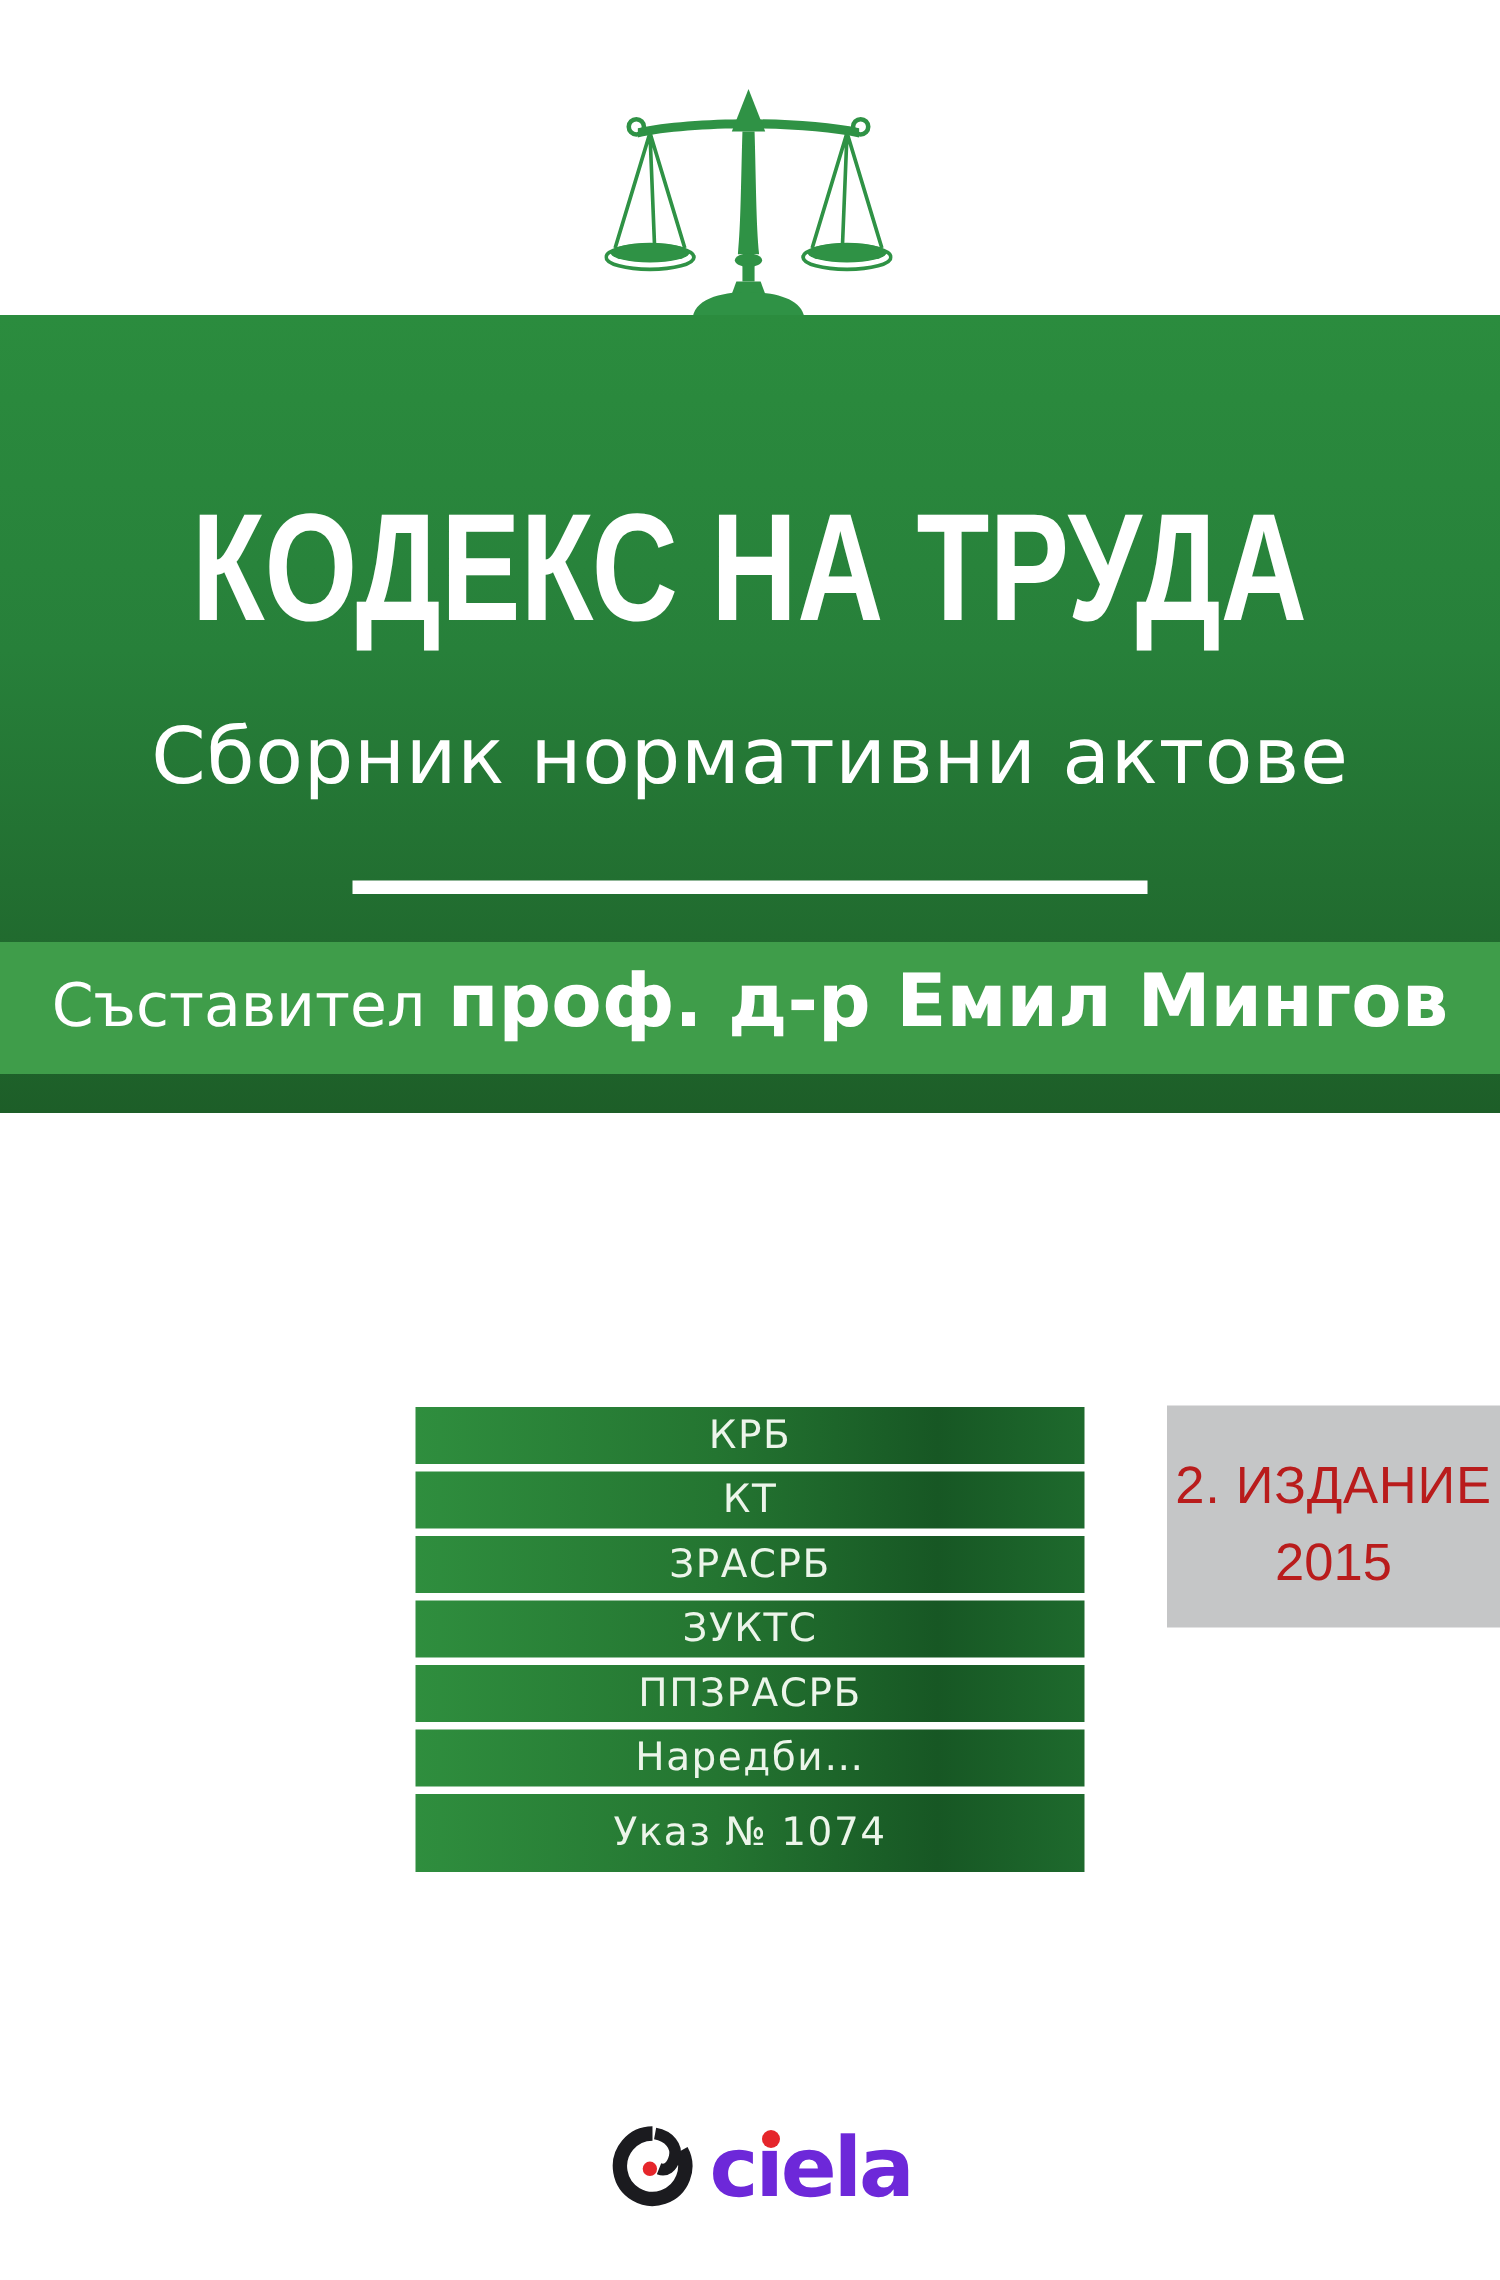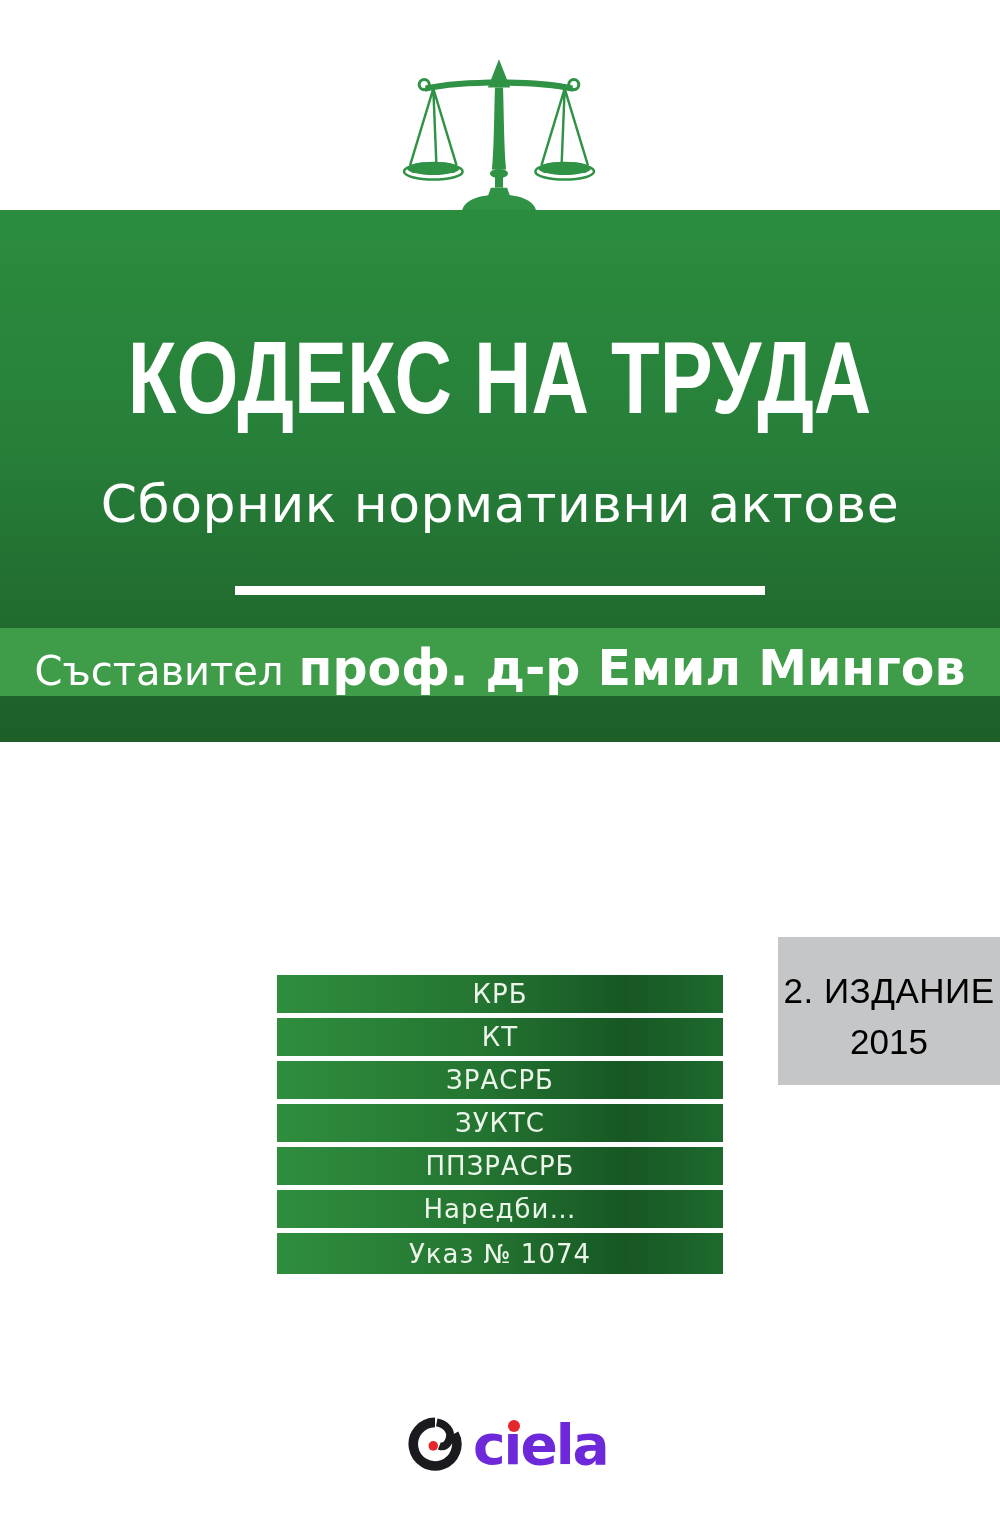--- a/index.html
+++ b/index.html
@@ -48,53 +48,53 @@
     letter-spacing: 0.5px;
   }
   .divider {
     margin: 52px auto 0 auto;
     width: 530px; height: 9px;
     background: #ffffff;
   }
 
   
   .band-composer {
-    position: absolute; left: 0; top: 628px; width: 1000px; height: 68px;
+    position: absolute; left: 0; top: 628px; width: 1000px; height: 88px;
     background: #3f9d4a;
     display: flex; justify-content: center; align-items: baseline; gap: 15px;
   }
   .composer-prefix {
     font-family: "DejaVu Sans", sans-serif;
     font-size: 40px; font-weight: 400; color: #ffffff;
     line-height: 87px;
   }
   .composer-name {
     font-family: "DejaVu Sans", sans-serif;
     font-size: 49px; font-weight: 700; color: #ffffff;
   }
 
   
-  .acts { position: absolute; left: 277px; top: 975px; width: 446px; }
+  .acts { position: absolute; left: 277px; top: 938px; width: 446px; }
   .act-bar {
     width: 446px; height: 38px; margin-bottom: 5px;
     background: linear-gradient(90deg, #2f8e3e 0%, #247531 45%, #175724 78%, #1e6a2d 100%);
     display: flex; align-items: center; justify-content: center;
   }
-  .act-bar:last-child { height: 41px; margin-bottom: 0; text-align: right; }
+  .act-bar:last-child { height: 52px; margin-bottom: 0; text-align: right; }
   .act-bar span {
     font-family: "DejaVu Sans", sans-serif;
     font-size: 26px; color: #ecf5ea; letter-spacing: 1px;
   }
 
   
   .edition {
     position: absolute; left: 778px; top: 937px; width: 222px; height: 148px;
     background: #c5c6c7;
     text-align: center;
-    color: #000000;
+    color: #b91c1c;
   }
   .edition-line1 { margin-top: 34px; font-size: 35px; letter-spacing: 0.5px; }
   .edition-line2 { margin-top: 11px; font-size: 35px; }
 
   
   .logo {
     position: absolute; left: 408px; top: 1402px; width: 200px; height: 85px;
     display: flex; align-items: center;
   }
   .logo-mark { width: 54px; height: 62px; margin-right: 11px; }

